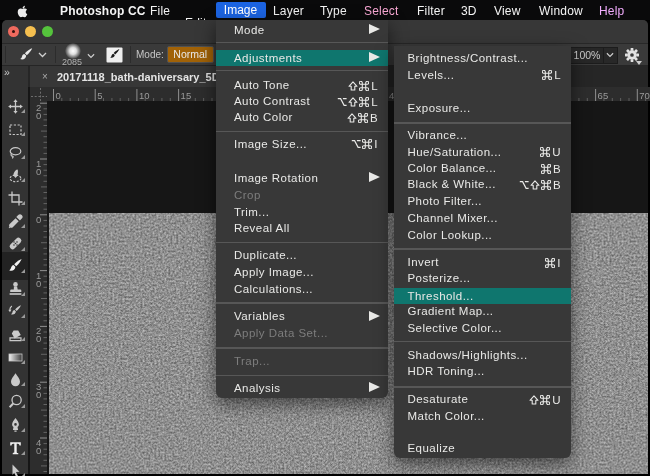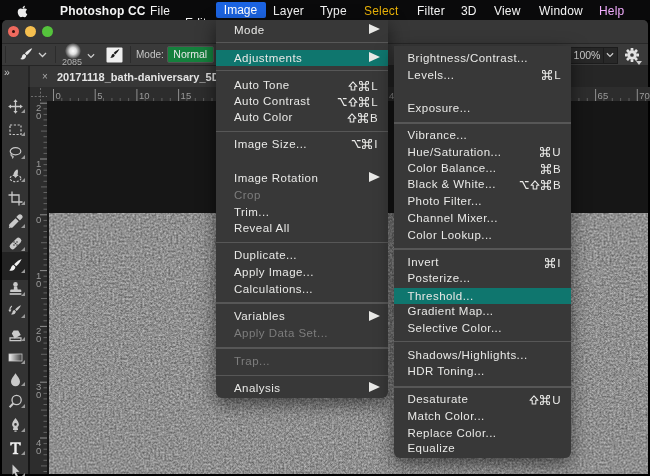--- a/index.html
+++ b/index.html
@@ -32,21 +32,21 @@
 
 <div class="abs" style="left:0;top:0;width:650px;height:20px;background:#0a0a0b"></div>
 <svg class="abs" style="left:17px;top:4.5px" width="11" height="13" viewBox="0 0 384 512">
     <path fill="#ececec" d="M318.7 268.7c-.2-36.7 16.4-64.4 50-84.8-18.8-26.9-47.2-41.7-84.7-44.6-35.5-2.9-74.3 20.7-88.5 20.7-15 0-49.4-19.7-76.4-19.7C63.3 141.2 4 184.8 4 273.5q0 39.3 14.4 81.2c12.8 36.7 59 126.7 107.2 125.2 25.2-.6 43-17.9 75.8-17.9 31.8 0 48.3 17.9 76.4 17.9 48.6-.7 90.4-82.5 102.6-119.3-65.2-30.7-61.7-90-61.7-91.9zm-56.6-164.2c27.3-32.4 24.8-61.9 24-72.5-24.1 1.4-52 16.4-67.9 34.9-17.5 19.8-27.8 44.3-25.6 71.9 26.1 2 49.9-11.4 69.5-34.3z"></path>
   </svg>
 <div class="abs" style="left:48px;top:3px;height:16px;line-height:16px;color:#f4f4f4;font-size:12px;letter-spacing:0.2px;font-weight:bold;padding-left:12px;">Photoshop CC</div>
 <div class="abs" style="left:150px;top:3px;height:16px;line-height:16px;color:#f4f4f4;font-size:12px;letter-spacing:0.2px;">File</div>
 <div class="abs" style="left:185px;top:3px;height:16px;line-height:16px;color:#f4f4f4;font-size:12px;letter-spacing:0.2px;margin-top:12px;">Edit</div>
 <div class="abs" style="left:273px;top:3px;height:16px;line-height:16px;color:#f4f4f4;font-size:12px;letter-spacing:0.2px;">Layer</div>
 <div class="abs" style="left:320px;top:3px;height:16px;line-height:16px;color:#f4f4f4;font-size:12px;letter-spacing:0.2px;">Type</div>
-<div class="abs" style="left:364px;top:3px;height:16px;line-height:16px;color:#eab308;font-size:12px;letter-spacing:0.2px;">Select</div>
+<div class="abs" style="left:364px;top:3px;height:16px;line-height:16px;color:#f9a8d4;font-size:12px;letter-spacing:0.2px;">Select</div>
 <div class="abs" style="left:417px;top:3px;height:16px;line-height:16px;color:#f4f4f4;font-size:12px;letter-spacing:0.2px;">Filter</div>
 <div class="abs" style="left:461px;top:3px;height:16px;line-height:16px;color:#f4f4f4;font-size:12px;letter-spacing:0.2px;">3D</div>
 <div class="abs" style="left:494px;top:3px;height:16px;line-height:16px;color:#f4f4f4;font-size:12px;letter-spacing:0.2px;">View</div>
 <div class="abs" style="left:539px;top:3px;height:16px;line-height:16px;color:#f4f4f4;font-size:12px;letter-spacing:0.2px;">Window</div>
 <div class="abs" style="left:599px;top:3px;height:16px;line-height:16px;color:#f0abfc;font-size:12px;letter-spacing:0.2px;">Help</div>
 <div class="abs" style="left:215.5px;top:1.5px;width:50px;height:16.5px;line-height:16.5px;background:#1c64e2;border-radius:2px;color:#fff;font-size:12px;text-align:center">Image</div>
 <div class="abs" style="left:2px;top:20px;width:646px;height:454px;background:#161616;border-radius:5px 5px 0 0"></div>
 <div class="abs" style="left:2px;top:20px;width:646px;height:24px;background:#373737;border-radius:5px 5px 0 0;border-bottom:1px solid #282828;box-sizing:border-box"></div>
 <div class="abs" style="left:8px;top:25.5px;width:11px;height:11px;border-radius:50%;background:#ef6a5e"></div>
 <div class="abs" style="left:12px;top:29.5px;width:3.4px;height:3.4px;border-radius:50%;background:#31110c"></div>
@@ -67,21 +67,21 @@
 <svg class="abs" style="left:87px;top:53px" width="8" height="6" viewBox="0 0 9 6">
     <path d="M1 1 L4.5 4.5 L8 1" fill="none" stroke="#cfcfcf" stroke-width="1.3"></path>
   </svg>
 <svg class="abs" style="left:106px;top:46.5px" width="17" height="16" viewBox="0 0 17 16">
     <rect x="0.5" y="0.5" width="16" height="15" rx="1" fill="#efefef"></rect>
     <path d="M13.5 2 c-1.2.3-4.2 2.1-5.8 4l1.5 1.5 c1.9-1.6 3.9-4.4 4.3-5.5z" fill="#1a1a1a"></path>
     <path d="M7.3 6.7 c-.9.2-1.5.9-1.7 1.8-.2.9-.5 1.5-1.3 2 1 .6 2.6.4 3.4-.4.8-.8 1-1.7 1-2.2z" fill="#1a1a1a"></path>
   </svg>
 <div class="abs" style="left:130px;top:46px;width:1px;height:17px;background:#2c2c2c"></div>
 <div class="abs" style="left:136px;top:48.5px;color:#c6c6c6;font-size:10px">Mode:</div>
-<div class="abs" style="left:167px;top:46px;width:44.5px;height:15px;background:#15803d;border:1px solid #525252;border-radius:2px;color:#e8e8e8;font-size:10.5px;line-height:15px;text-align:center">Normal</div>
+<div class="abs" style="left:167px;top:46px;width:44.5px;height:15px;background:#a16207;border:1px solid #525252;border-radius:2px;color:#e8e8e8;font-size:10.5px;line-height:15px;text-align:center">Normal</div>
 <div class="abs" style="left:570px;top:46.5px;width:32px;height:15px;background:#272727;border:1px solid #1c1c1c;color:#c9c9c9;font-size:10.5px;line-height:15px;text-align:center">100%</div>
 <div class="abs" style="left:603px;top:46.5px;width:13px;height:15px;background:#282828;border:1px solid #1c1c1c"></div>
 <svg class="abs" style="left:606px;top:52px" width="8" height="6" viewBox="0 0 9 6">
     <path d="M1 1 L4.5 4.5 L8 1" fill="none" stroke="#cfcfcf" stroke-width="1.3"></path>
   </svg>
 <svg class="abs" style="left:625px;top:47.5px" width="14" height="14" viewBox="0 0 16 16">
     <g fill="#e2e2e2">
       <circle cx="8" cy="8" r="5.4"></circle>
       <g>
         <rect x="6.4" y="-0.2" width="3.2" height="3.4" rx="1"></rect>
@@ -661,18 +661,15 @@
         </svg>
         <svg class="k" width="10" height="10" viewBox="0 0 10 10">
           <use href="#gcmd"></use>
         </svg>
         <span>U</span>
       </div>
     </div>
 <div class="mi" style="top:362.2px">
       <span class="t">Match Color...</span>
     </div>
-<div class="mi" style="top:378.8px">
-      <span class="t">Replace Color...</span>
-    </div>
 <div class="mi" style="top:394.0px">
       <span class="t">Equalize</span>
     </div>
 </div>
 </body></html>

